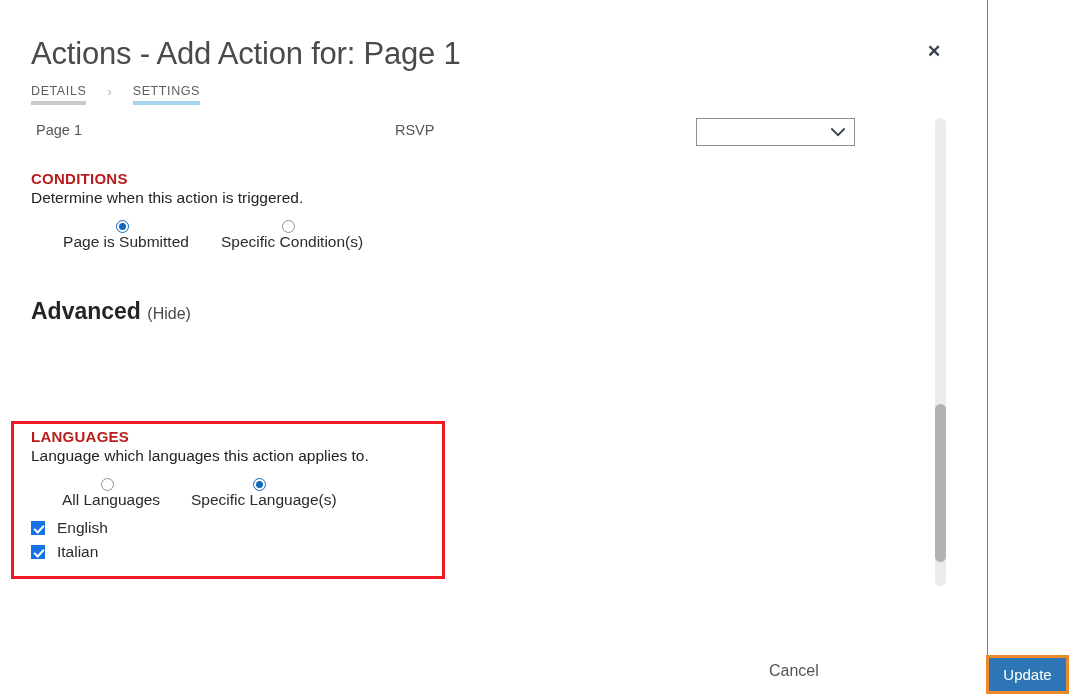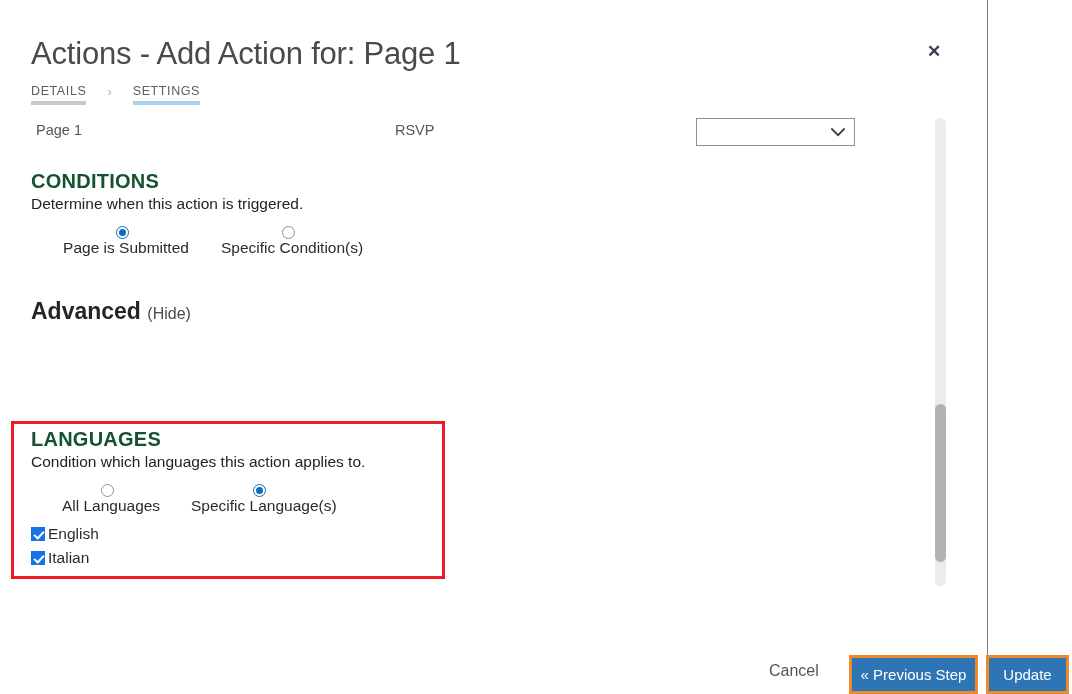--- a/index.html
+++ b/index.html
@@ -106,23 +106,23 @@
     justify-content: flex-end;
     padding-right: 9px;
     cursor: pointer;
   }
   .top-select svg { display: block; }
 
   
   .block { position: absolute; left: 31px; }
 
   .block-head {
-    font-size: 20px;
+    font-size: 15px;
     font-weight: bold;
-    color: #14532d;
+    color: #b91c1c;
     letter-spacing: 0.25px;
   }
   .block-desc {
     font-size: 15.5px;
     color: #232323;
     margin-top: 2px;
   }
 
   .section-title {
     position: absolute;
@@ -200,21 +200,21 @@
   .checkbox.on::after {
     content: "";
     position: absolute;
     left: 4px; top: 1px;
     width: 4px; height: 8px;
     border: solid #ffffff;
     border-width: 0 2px 2px 0;
     transform: rotate(43deg);
   }
   .check-label {
-    margin-left: 3px;
+    margin-left: 12px;
     font-size: 15.5px;
     color: #2b2b2b;
   }
 
   
   .highlight-box {
     position: absolute;
     left: 11px; top: 421px;
     width: 434px; height: 158px;
     border: 3px solid #ee1b24;
@@ -313,21 +313,21 @@
   </div>
 
   <div class="section-title" style="top:298px;text-align:right;">
     <span>Advanced</span>
     <span class="hide-link">(Hide)</span>
   </div>
 
 
   <div class="block" style="top:428px;">
     <div class="block-head">LANGUAGES</div>
-    <div class="block-desc">Condition which languages this action applies to.</div>
+    <div class="block-desc">Language which languages this action applies to.</div>
     <div class="radio-row">
       <label class="radio-opt" style="width:152px;">
         <span class="radio"></span>
         <span class="radio-label">All Languages</span>
       </label>
       <label class="radio-opt">
         <span class="radio on"></span>
         <span class="radio-label">Specific Language(s)</span>
       </label>
     </div>
@@ -344,16 +344,15 @@
     </div>
   </div>
 
   <div class="highlight-box"></div>
 
   <div class="scrollbar">
     <div class="scroll-thumb"></div>
   </div>
 
   <div class="cancel-link">Cancel</div>
-  <div class="btn btn-prev">« Previous Step</div>
   <div class="btn btn-update">Update</div>
 
 </div>
 
 </body></html>

